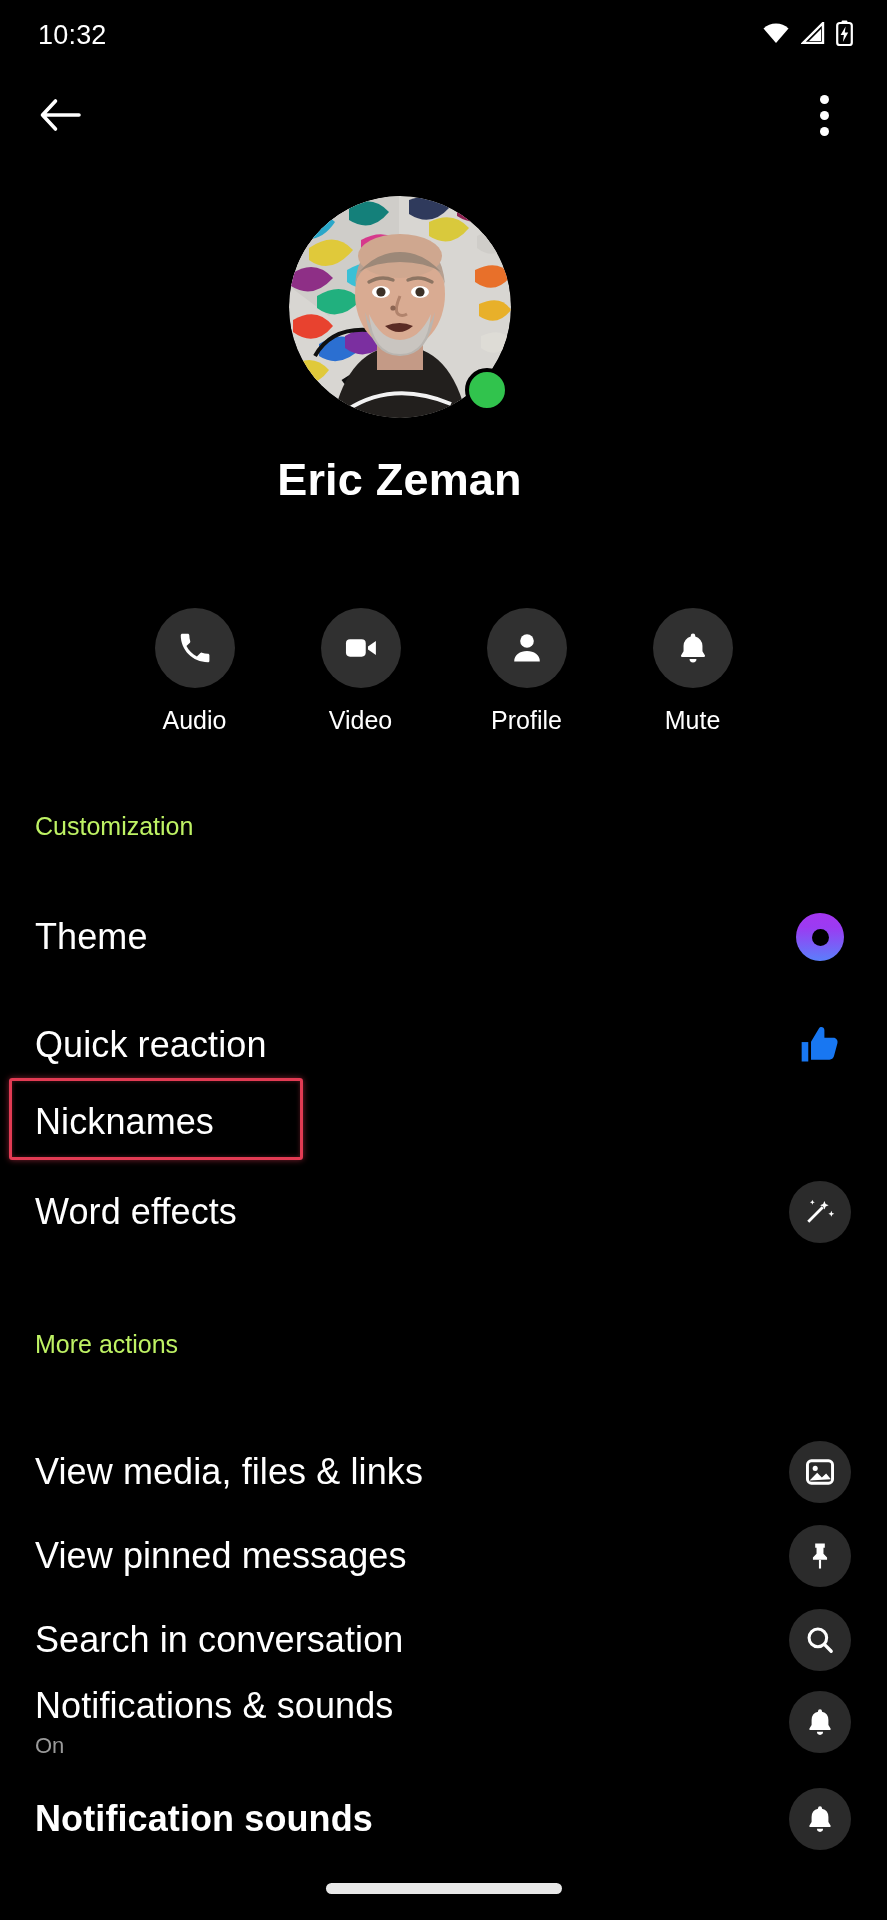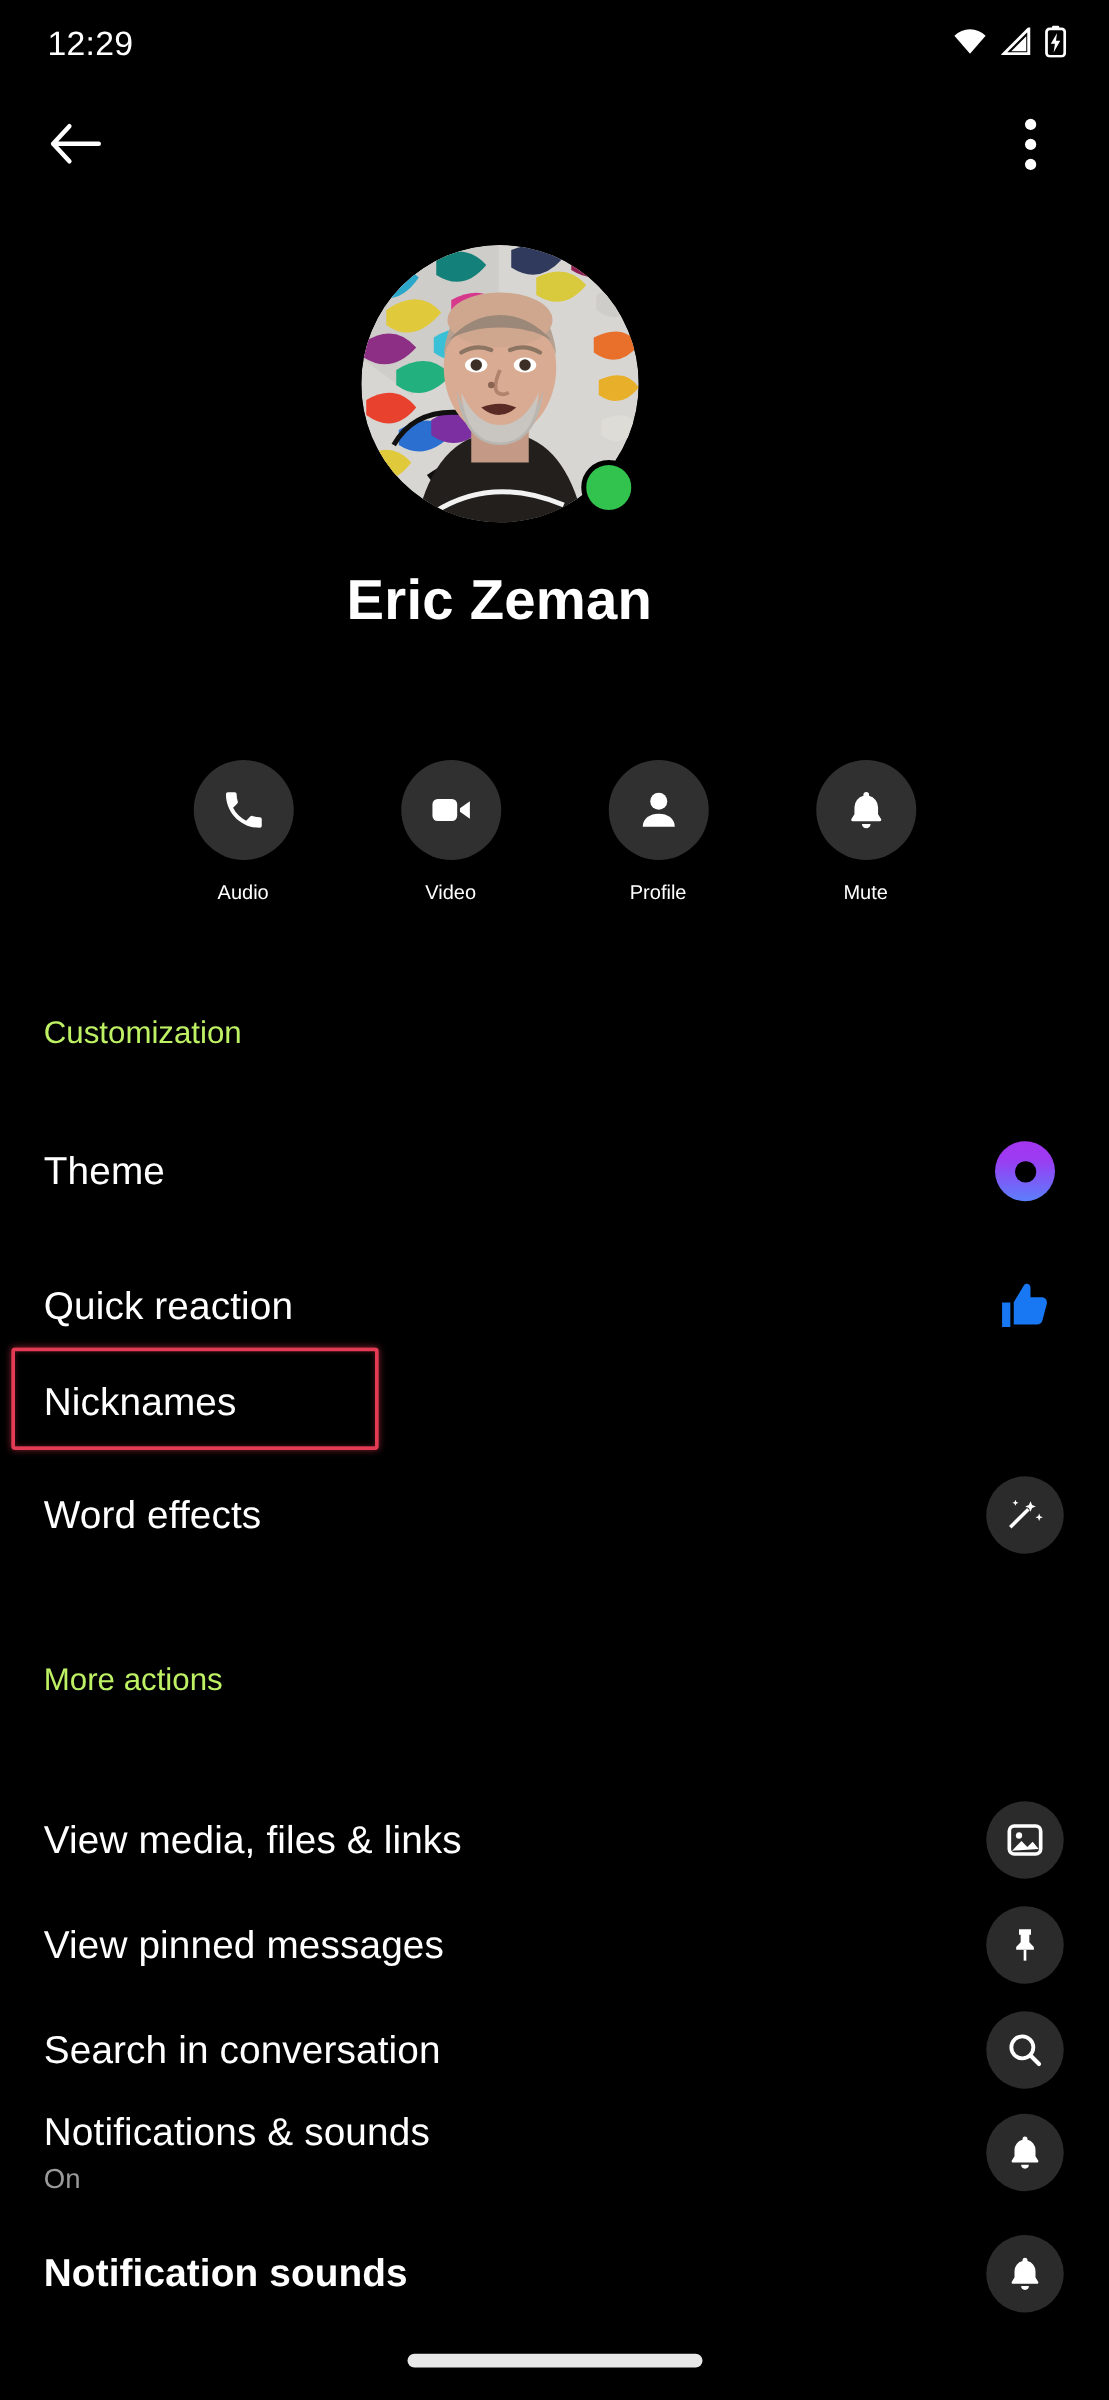--- a/index.html
+++ b/index.html
@@ -52,33 +52,33 @@
   
   .actions {
     position:absolute; top:608px; left:0; width:887px;
     display:flex; justify-content:center; gap:84px;
   }
   .action { width:82px; display:flex; flex-direction:column; align-items:center; }
   .action-circle {
     width:80px; height:80px; border-radius:50%;
     background:#303030; display:flex; align-items:center; justify-content:center;
   }
-  .action-label { margin-top:18px; color:#fff; font-size:16px; }
+  .action-label { margin-top:18px; color:#fff; font-size:25px; }
 
   
   .section-title {
     color:#bef264; font-size:25px; padding-left:35px;
   }
   .row {
     position:absolute; left:0; width:887px;
     display:flex; align-items:center; justify-content:space-between;
     padding:0 36px 0 35px;
   }
   .row-text { display:flex; flex-direction:column; justify-content:center; }
-  .row-label { color:#fff; font-size:31px; letter-spacing:0.1px; }
+  .row-label { color:#fff; font-size:36px; letter-spacing:0.1px; }
   .row-sub { color:#9a9a9a; font-size:22px; margin-top:6px; }
   .row-ico {
     width:62px; height:62px; border-radius:50%;
     background:#2b2b2b; display:flex; align-items:center; justify-content:center;
     flex:none;
   }
   .row-ico.bare { background:transparent; }
 
   .theme-ring {
     width:48px; height:48px; border-radius:50%;
@@ -103,21 +103,21 @@
     position:absolute; bottom:0; left:0; width:887px; height:58px;
     background:#000;
   }
 </style>
 </head>
 <body>
 
 <div class="screen">
 
   <div class="statusbar">
-    <span class="status-time">12:29</span>
+    <span class="status-time">10:32</span>
     <span class="status-icons">
       <span>
         <svg width="28" height="22" viewBox="0 0 28 22">
             <path d="M14 21 L1.5 6.5 A18 18 0 0 1 26.5 6.5 Z" fill="#fff"></path>
           </svg>
       </span>
       <span>
         <svg width="24" height="22" viewBox="0 0 24 22">
             <path d="M22 1 L22 21 L2 21 Z" fill="none" stroke="#fff" stroke-width="2.4"></path>
             <path d="M20 7 L20 19 L8 19 Z" fill="#fff"></path>

